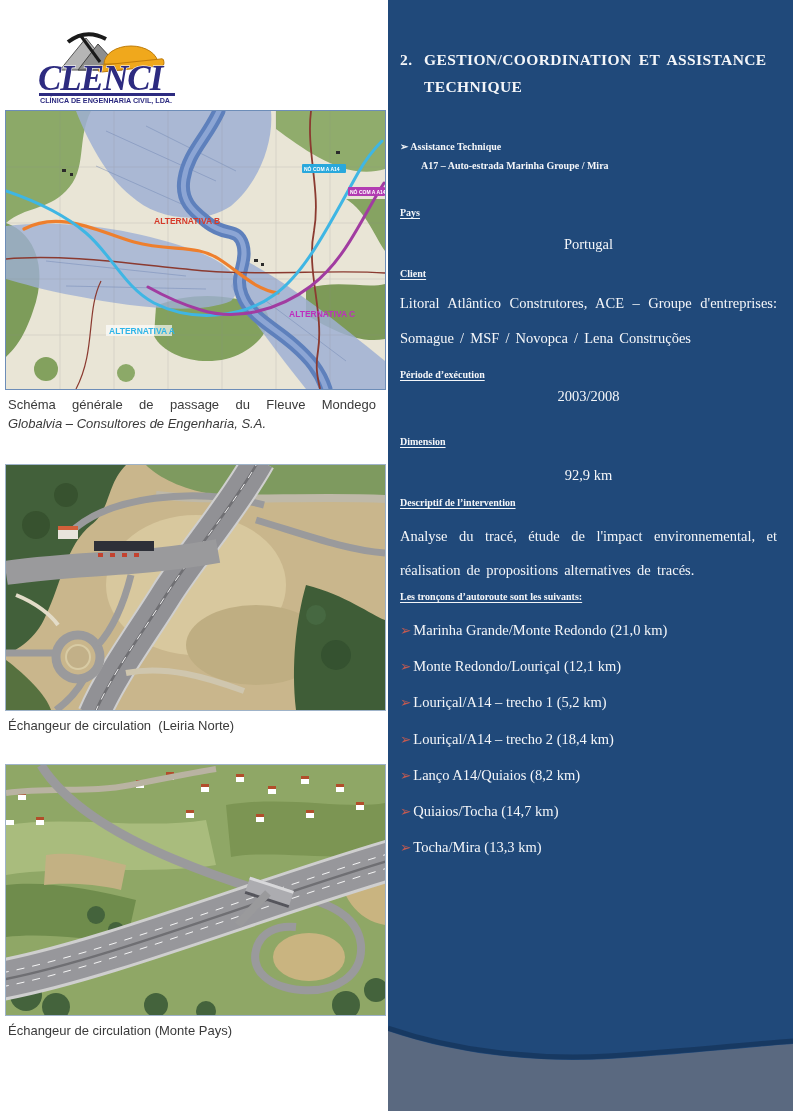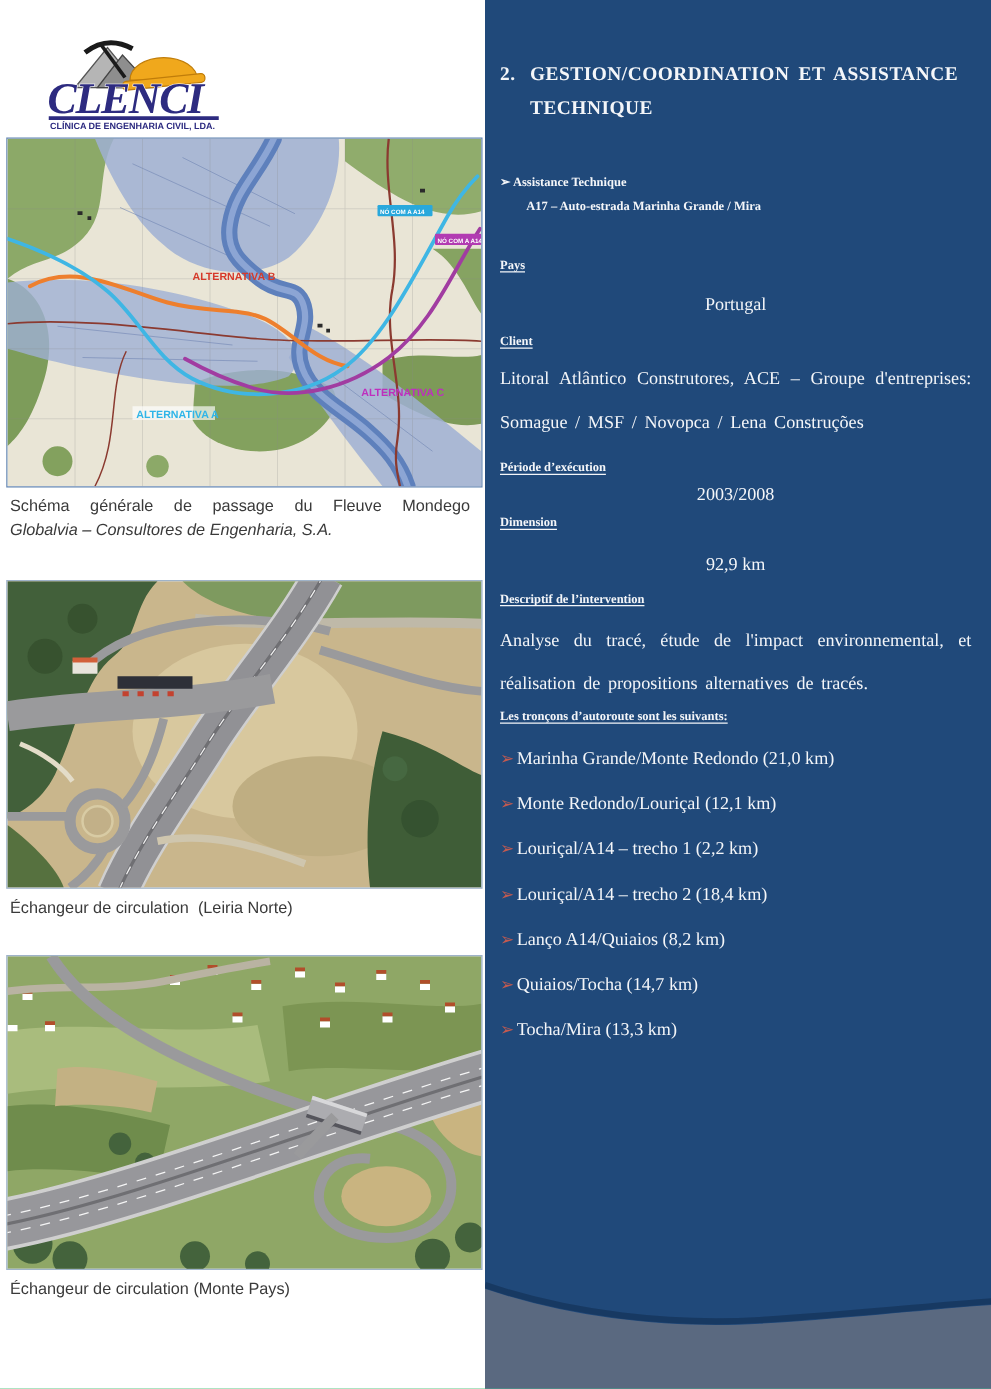--- a/index.html
+++ b/index.html
@@ -23,21 +23,21 @@
            word-spacing:3px;line-height:1.75;}
   .heading-num{width:24px;flex:0 0 auto;}
   .assist{margin-top:38px;font-weight:bold;font-size:10px;line-height:1.85;}
   .assist-l2{padding-left:21px;}
   .sec-label{font-weight:bold;font-size:10px;text-decoration:underline;
              text-underline-offset:2px;line-height:1.6;}
   .sec-value{font-size:14.5px;line-height:1.6;text-align:center;}
   .just{text-align:justify;line-height:2.35;word-spacing:2.5px;}
   .mt-pays{margin-top:30px;} .mt-portugal{margin-top:12px;} .mt-client{margin-top:10px;}
   .mt-clientv{margin-top:4px;} .mt-periode{margin-top:12px;} .mt-periodev{margin-top:2px;}
-  .mt-dim{margin-top:3px;} .mt-dimv{margin-top:14px;} .mt-desc{margin-top:8px;}
+  .mt-dim{margin-top:26px;} .mt-dimv{margin-top:14px;} .mt-desc{margin-top:8px;}
   .mt-descv{margin-top:8px;} .mt-tron{margin-top:2px;}
   .tron-list{list-style:none;margin:14px 0 0 0;padding:0;font-size:14.5px;}
   .tron-list li{margin-bottom:13px;line-height:1.6;}
   .tron-bullet{color:#c45a50;margin-right:2px;font-size:13.5px;}
   .swoosh{position:absolute;left:0;bottom:0;z-index:1;display:block;}
   
   .map-label{font-family:"Liberation Sans",sans-serif;font-weight:bold;}
 </style>
 </head>
 <body>
@@ -258,21 +258,21 @@
       <div class="heading">
         <span class="heading-num">2.</span>
         <span class="heading-text">GESTION/COORDINATION  ET ASSISTANCE TECHNIQUE</span>
       </div>
 
       <div class="assist">
         <div>
           <span>➢</span>
           <span>Assistance Technique</span>
         </div>
-        <div class="assist-l2">A17 – Auto-estrada Marinha Grande / Mira</div>
+        <div class="assist-l2">A17 – Auto-estrada Marinha Groupe / Mira</div>
       </div>
 
       <div class="sec-label mt-pays">Pays</div>
       <div class="sec-value mt-portugal">Portugal</div>
 
       <div class="sec-label mt-client">Client</div>
       <div class="sec-value just mt-clientv">Litoral Atlântico Construtores, ACE – Groupe d'entreprises: Somague / MSF / Novopca / Lena Construções</div>
 
       <div class="sec-label mt-periode">Période d’exécution</div>
       <div class="sec-value mt-periodev">2003/2008</div>
@@ -281,21 +281,21 @@
       <div class="sec-value mt-dimv">92,9 km</div>
 
       <div class="sec-label mt-desc">Descriptif de l’intervention</div>
       <div class="sec-value just mt-descv">Analyse du tracé, étude de l'impact environnemental, et réalisation de propositions alternatives de tracés.</div>
 
       <div class="sec-label mt-tron">Les tronçons d’autoroute sont les suivants:</div>
 
       <ul class="tron-list">
         <li><span class="tron-bullet">➢</span><span>Marinha Grande/Monte Redondo (21,0 km)</span></li>
         <li><span class="tron-bullet">➢</span><span>Monte Redondo/Louriçal (12,1 km)</span></li>
-        <li><span class="tron-bullet">➢</span><span>Louriçal/A14 – trecho 1 (2,2 km)</span></li>
+        <li><span class="tron-bullet">➢</span><span>Louriçal/A14 – trecho 1 (5,2 km)</span></li>
         <li><span class="tron-bullet">➢</span><span>Louriçal/A14 – trecho 2 (18,4 km)</span></li>
         <li><span class="tron-bullet">➢</span><span>Lanço A14/Quiaios  (8,2 km)</span></li>
         <li><span class="tron-bullet">➢</span><span>Quiaios/Tocha (14,7 km)</span></li>
         <li><span class="tron-bullet">➢</span><span>Tocha/Mira (13,3 km)</span></li>
       </ul>
     </div>
 
     <svg class="swoosh" width="405" height="100" viewBox="0 0 405 100">
       <path d="M0,20 C70,44 150,52 220,48 C300,43 360,36 405,33 L405,100 H0 Z" fill="#5a6980"></path>
       <path d="M0,17 C70,41 150,49 220,45 C300,40 360,33 405,30" stroke="#122f52" stroke-width="5" fill="none" opacity="0.6"></path>

